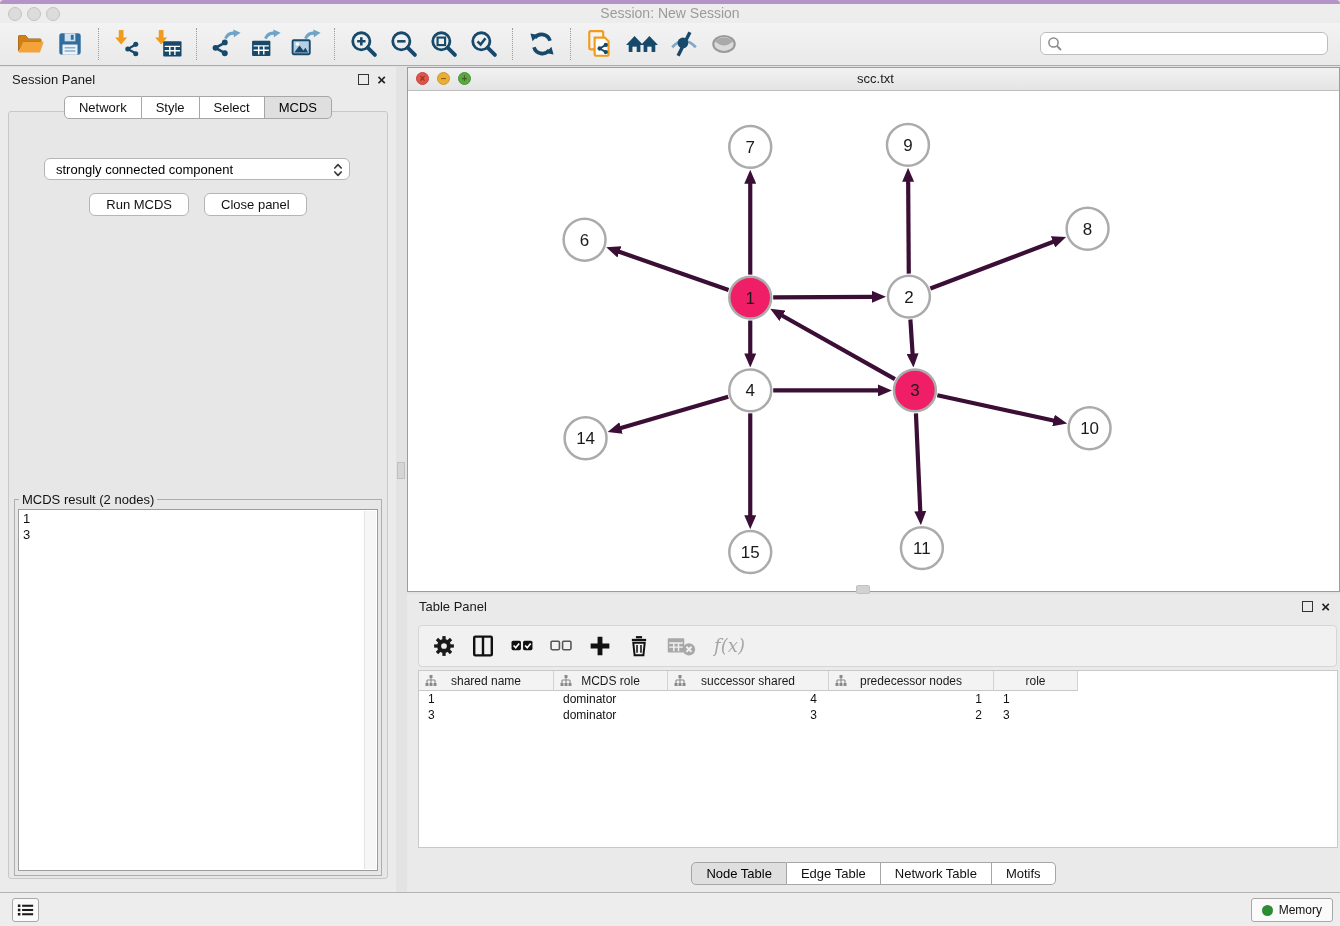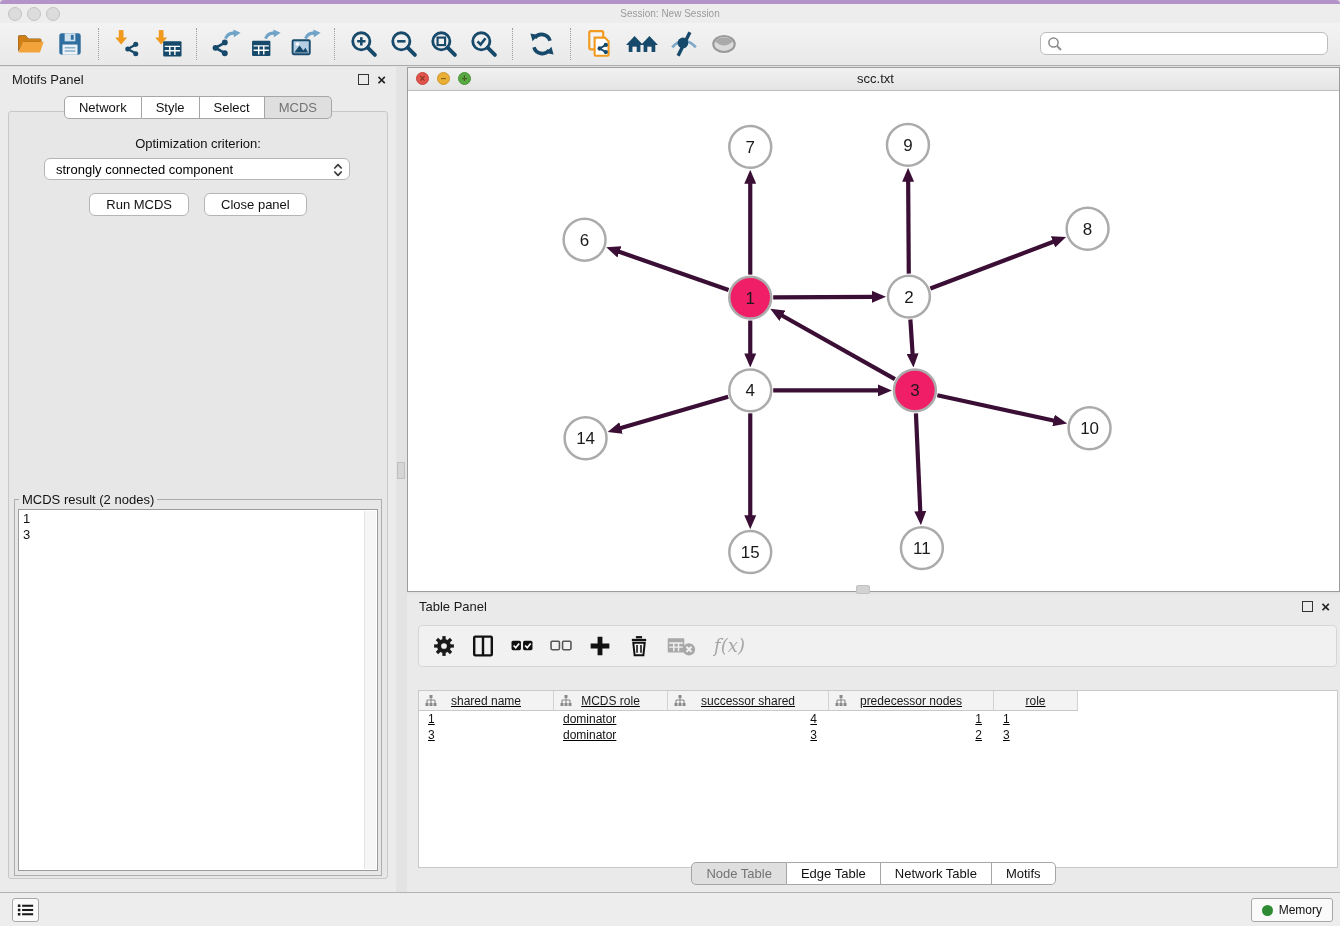--- a/index.html
+++ b/index.html
@@ -4,21 +4,21 @@
 <style>
   html,body{margin:0;padding:0;}
   body{width:1340px;height:926px;position:relative;background:#E3E3E3;
        font-family:"Liberation Sans","DejaVu Sans",sans-serif;overflow:hidden;
        -webkit-font-smoothing:antialiased;}
   .abs{position:absolute;}
   
   .top-strip{left:0;top:0;width:1340px;height:4px;background:#B493C8;border-radius:6px 6px 0 0;}
   .titlebar{left:0;top:4px;width:1340px;height:19px;background:#EDEDED;}
   .titlebar .title{position:absolute;left:0;right:0;top:0;text-align:center;line-height:19px;
-       font-size:10px;color:#9B9B9B;}
+       font-size:14px;color:#9B9B9B;}
   .tl{position:absolute;top:3px;width:14px;height:14px;border-radius:50%;
       background:#DCDCDC;border:1px solid #C3C3C3;box-sizing:border-box;}
   
   .toolbar{left:0;top:23px;width:1340px;height:43px;background:linear-gradient(#F3F3F3,#E9E9E9);
        border-bottom:1px solid #ABABAB;box-sizing:border-box;display:flex;align-items:center;padding-left:10px;}
   .tbtn{display:flex;align-items:center;justify-content:center;margin:0 5px;cursor:pointer;}
   .tbtn svg{width:30px;height:30px;}
   .tbtn.wide svg{width:34px;}
   .tsep{width:1px;height:32px;border-left:1px dotted #9C9C9C;margin:0 8px;}
   .search{position:absolute;right:12px;top:9px;width:288px;height:23px;background:#fff;
@@ -31,21 +31,21 @@
   .panel-title{position:absolute;left:12px;top:5px;font-size:13px;color:#1A1A1A;}
   .panel-icons{position:absolute;right:10px;top:7px;display:flex;align-items:center;gap:8px;}
   .float-box{width:9px;height:9px;border:1.5px solid #333;display:inline-block;cursor:pointer;}
   .close-x{font-size:15px;font-weight:bold;color:#222;line-height:11px;cursor:pointer;}
   .tabs-row{display:flex;justify-content:center;}
   .cp-tabs{left:0;top:29px;width:396px;z-index:3;}
   .tab{background:#fff;border:1px solid #A6A6A6;border-left:none;padding:3px 14px;font-size:13px;
        color:#111;cursor:pointer;white-space:nowrap;}
   .tab:first-child{border-left:1px solid #A6A6A6;border-radius:5px 0 0 5px;}
   .tab:last-child{border-radius:0 5px 5px 0;}
-  .tab.active{background:#DFDFDF;color:#737373;}
+  .tab.active{background:#DFDFDF;color:#000000;}
   .cp-content{left:8px;top:44px;width:378px;bottom:13px;background:#E7E7E7;
        border:1px solid #C8C8C8;border-radius:3px;}
   .opt-label{position:absolute;left:0;right:0;top:24px;text-align:center;font-size:13px;color:#111;}
   .select{position:absolute;left:35px;top:46px;width:306px;height:22px;background:#fff;
        border:1px solid #B5B5B5;border-radius:6px;font-size:13px;line-height:22px;padding-left:11px;
        box-sizing:border-box;cursor:pointer;}
   .select svg{position:absolute;right:6px;top:2px;width:10px;height:18px;}
   .btn-row{position:absolute;left:0;right:0;top:81px;display:flex;justify-content:center;gap:15px;}
   .btn{background:#fff;border:1px solid #B5B5B5;border-radius:6px;padding:3px 16px;font-size:13px;
        color:#111;cursor:pointer;font-family:inherit;}
@@ -71,22 +71,22 @@
   .nw-canvas svg{width:100%;height:100%;display:block;}
   .h-grip{left:856px;top:585px;width:14px;height:9px;background:#D2D2D2;border:1px solid #C2C2C2;
        border-radius:2px;box-sizing:border-box;z-index:4;cursor:row-resize;}
   
   .table-panel{left:407px;top:594px;width:933px;height:298px;background:#EAEAEA;}
   .tp-toolbar{position:absolute;left:11px;right:3px;top:31px;height:42px;background:#F1F1F1;
        border:1px solid #D6D6D6;border-radius:4px;box-sizing:border-box;display:flex;align-items:center;
        padding-left:14px;}
   .tpbtn{display:flex;align-items:center;margin-right:17px;cursor:pointer;}
   .tpbtn svg{height:22px;}
-  .tp-table{position:absolute;left:11px;top:96px;width:920px;height:178px;background:#fff;
-       border:1px solid #C9C9C9;box-sizing:border-box;overflow:hidden;text-decoration:underline;}
+  .tp-table{position:absolute;left:11px;top:76px;width:920px;height:178px;background:#fff;
+       border:1px solid #C9C9C9;box-sizing:border-box;overflow:hidden;}
   .thead{display:flex;height:20px;}
   .th{position:relative;background:#F3F3F3;border-right:1px solid #D2D2D2;border-bottom:1px solid #C9C9C9;
       box-sizing:border-box;font-size:12px;color:#1A1A1A;display:flex;align-items:center;
       justify-content:center;flex-shrink:0;}
   .th .hier{position:absolute;left:6px;top:4px;width:12px;height:12px;}
   .th.filler{flex:1;background:#fff;border:none;}
   .trow{display:flex;height:16px;align-items:center;}
   .td{font-size:12px;color:#111;box-sizing:border-box;flex-shrink:0;padding:0 9px;overflow:hidden;
       white-space:nowrap;}
   .td.right{text-align:right;padding-right:12px;}
@@ -393,33 +393,32 @@
     </div>
   <div class="search">
     <svg>
         <use href="#sym-search"></use>
       </svg>
     <input type="text" placeholder="" style="">
   </div>
 </div>
 
 <div class="abs control-panel">
-  <span class="panel-title">Motifs Panel</span>
+  <span class="panel-title">Session Panel</span>
   <span class="panel-icons">
     <span class="float-box"></span>
     <span class="close-x">×</span>
   </span>
   <div class="abs cp-tabs tabs-row">
       <div class="tab">Network</div>
       <div class="tab">Style</div>
       <div class="tab">Select</div>
       <div class="tab active">MCDS</div>
     </div>
   <div class="abs cp-content">
-    <div class="opt-label">Optimization criterion:</div>
     <div class="select">
       <span>strongly connected component</span>
       <svg>
           <use href="#sym-chevrons"></use>
         </svg>
     </div>
     <div class="btn-row">
       <button class="btn">Run MCDS</button>
       <button class="btn">Close panel</button>
     </div>

